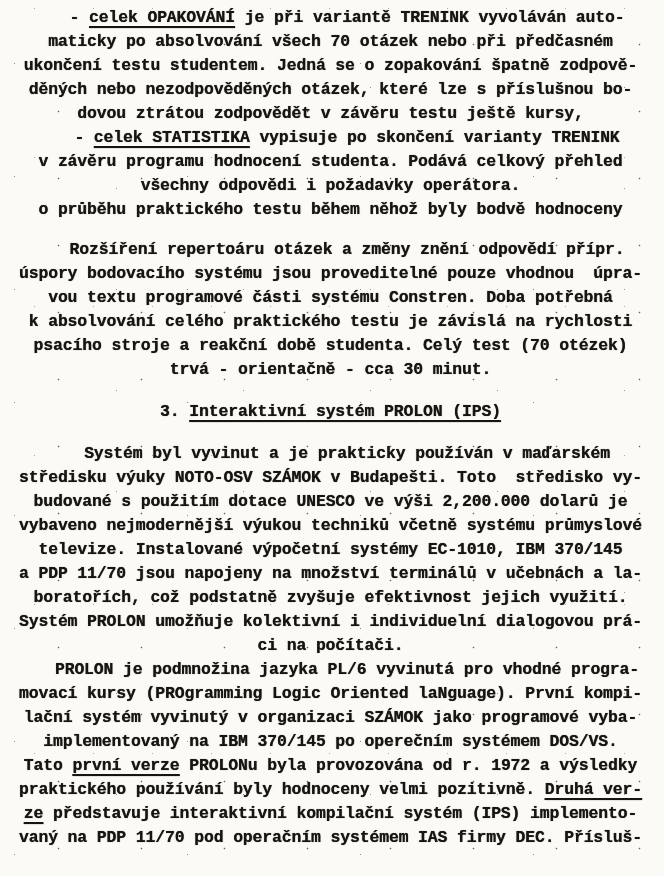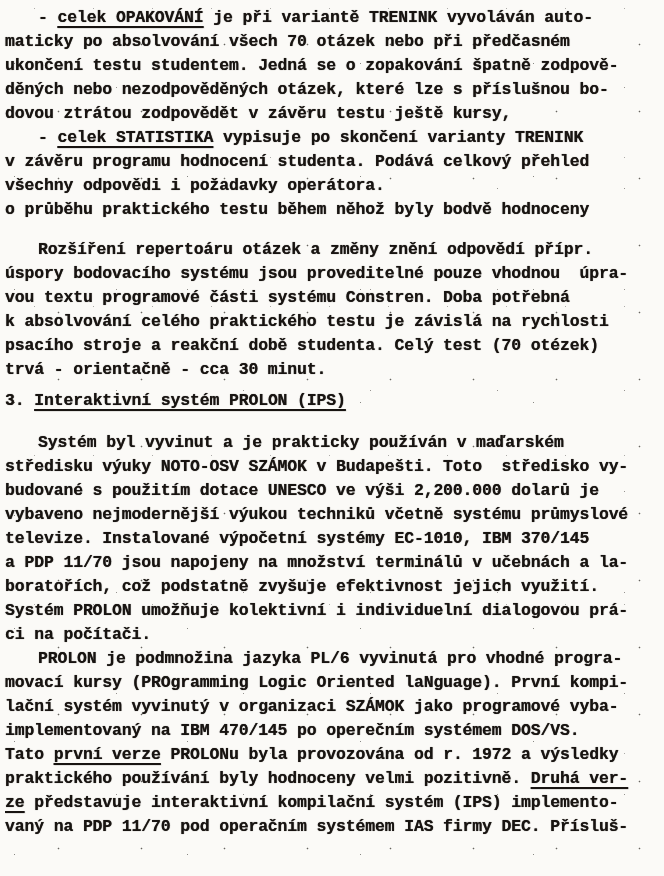--- a/index.html
+++ b/index.html
@@ -13,23 +13,23 @@
       radial-gradient(circle, rgba(25,22,18,.65) .7px, transparent 1.1px),
       radial-gradient(circle, rgba(25,22,18,.45) .6px, transparent 1px),
       radial-gradient(circle, rgba(25,22,18,.35) .5px, transparent .9px),
       radial-gradient(circle, rgba(25,22,18,.5) .55px, transparent .95px);
     background-size: 83px 67px, 127px 101px, 59px 149px, 173px 113px;
     background-position: 17px 11px, 53px 37px, 5px 83px, 101px 7px;
     font-family: "Liberation Mono", "DejaVu Sans Mono", monospace;
     font-weight: 700;
     color: #181411;
   }
-  .doc { padding: 6px 8px 0 5px; }
+  .doc { padding: 6px 8px 0 5px; text-align: center; }
   .block + .block { margin-top: 16px; }
-  .block.heading { margin-top: 7px; }
+  .block.heading { margin-top: 18px; }
   .block.heading + .block { margin-top: 18px; font-family: Liberation Mono, monospace; }
   .line {
     white-space: pre;
     font-size: 16.4px;
     line-height: 24px;
     letter-spacing: -0.1px;
     text-shadow: 0 0 .8px rgba(24,20,17,.8), .4px .4px 0 rgba(24,20,17,.25);
   }
   .line.indent { text-indent: 33px; }
   .u {
@@ -70,19 +70,19 @@
       <div class="line"><span>budované s použitím dotace UNESCO ve výši 2,200.000 dolarů je</span></div>
       <div class="line"><span>vybaveno nejmodernější výukou techniků včetně systému průmyslové</span></div>
       <div class="line"><span>televize. Instalované výpočetní systémy EC-1010, IBM 370/145</span></div>
       <div class="line"><span>a PDP 11/70 jsou napojeny na množství terminálů v učebnách a la-</span></div>
       <div class="line"><span>boratořích, což podstatně zvyšuje efektivnost jejich využití.</span></div>
       <div class="line"><span>Systém PROLON umožňuje kolektivní i individuelní dialogovou prá-</span></div>
       <div class="line"><span>ci na počítači.</span></div>
       <div class="line indent"><span>PROLON je podmnožina jazyka PL/6 vyvinutá pro vhodné progra-</span></div>
       <div class="line"><span>movací kursy (PROgramming Logic Oriented laNguage). První kompi-</span></div>
       <div class="line"><span>lační systém vyvinutý v organizaci SZÁMOK jako programové vyba-</span></div>
-      <div class="line"><span>implementovaný na IBM 470/145 po operečním systémem DOS/VS.</span></div>
+      <div class="line"><span>implementovaný na IBM 370/145 po operečním systémem DOS/VS.</span></div>
       <div class="line"><span>Tato </span><span class="u">první verze</span><span> PROLONu byla provozována od r. 1972 a výsledky</span></div>
       <div class="line"><span>praktického používání byly hodnoceny velmi pozitivně. </span><span class="u">Druhá ver-</span></div>
       <div class="line"><span class="u">ze</span><span> představuje interaktivní kompilační systém (IPS) implemento-</span></div>
       <div class="line"><span>vaný na PDP 11/70 pod operačním systémem IAS firmy DEC. Přísluš-</span></div>
     </div>
   </div>
 
 </body></html>

